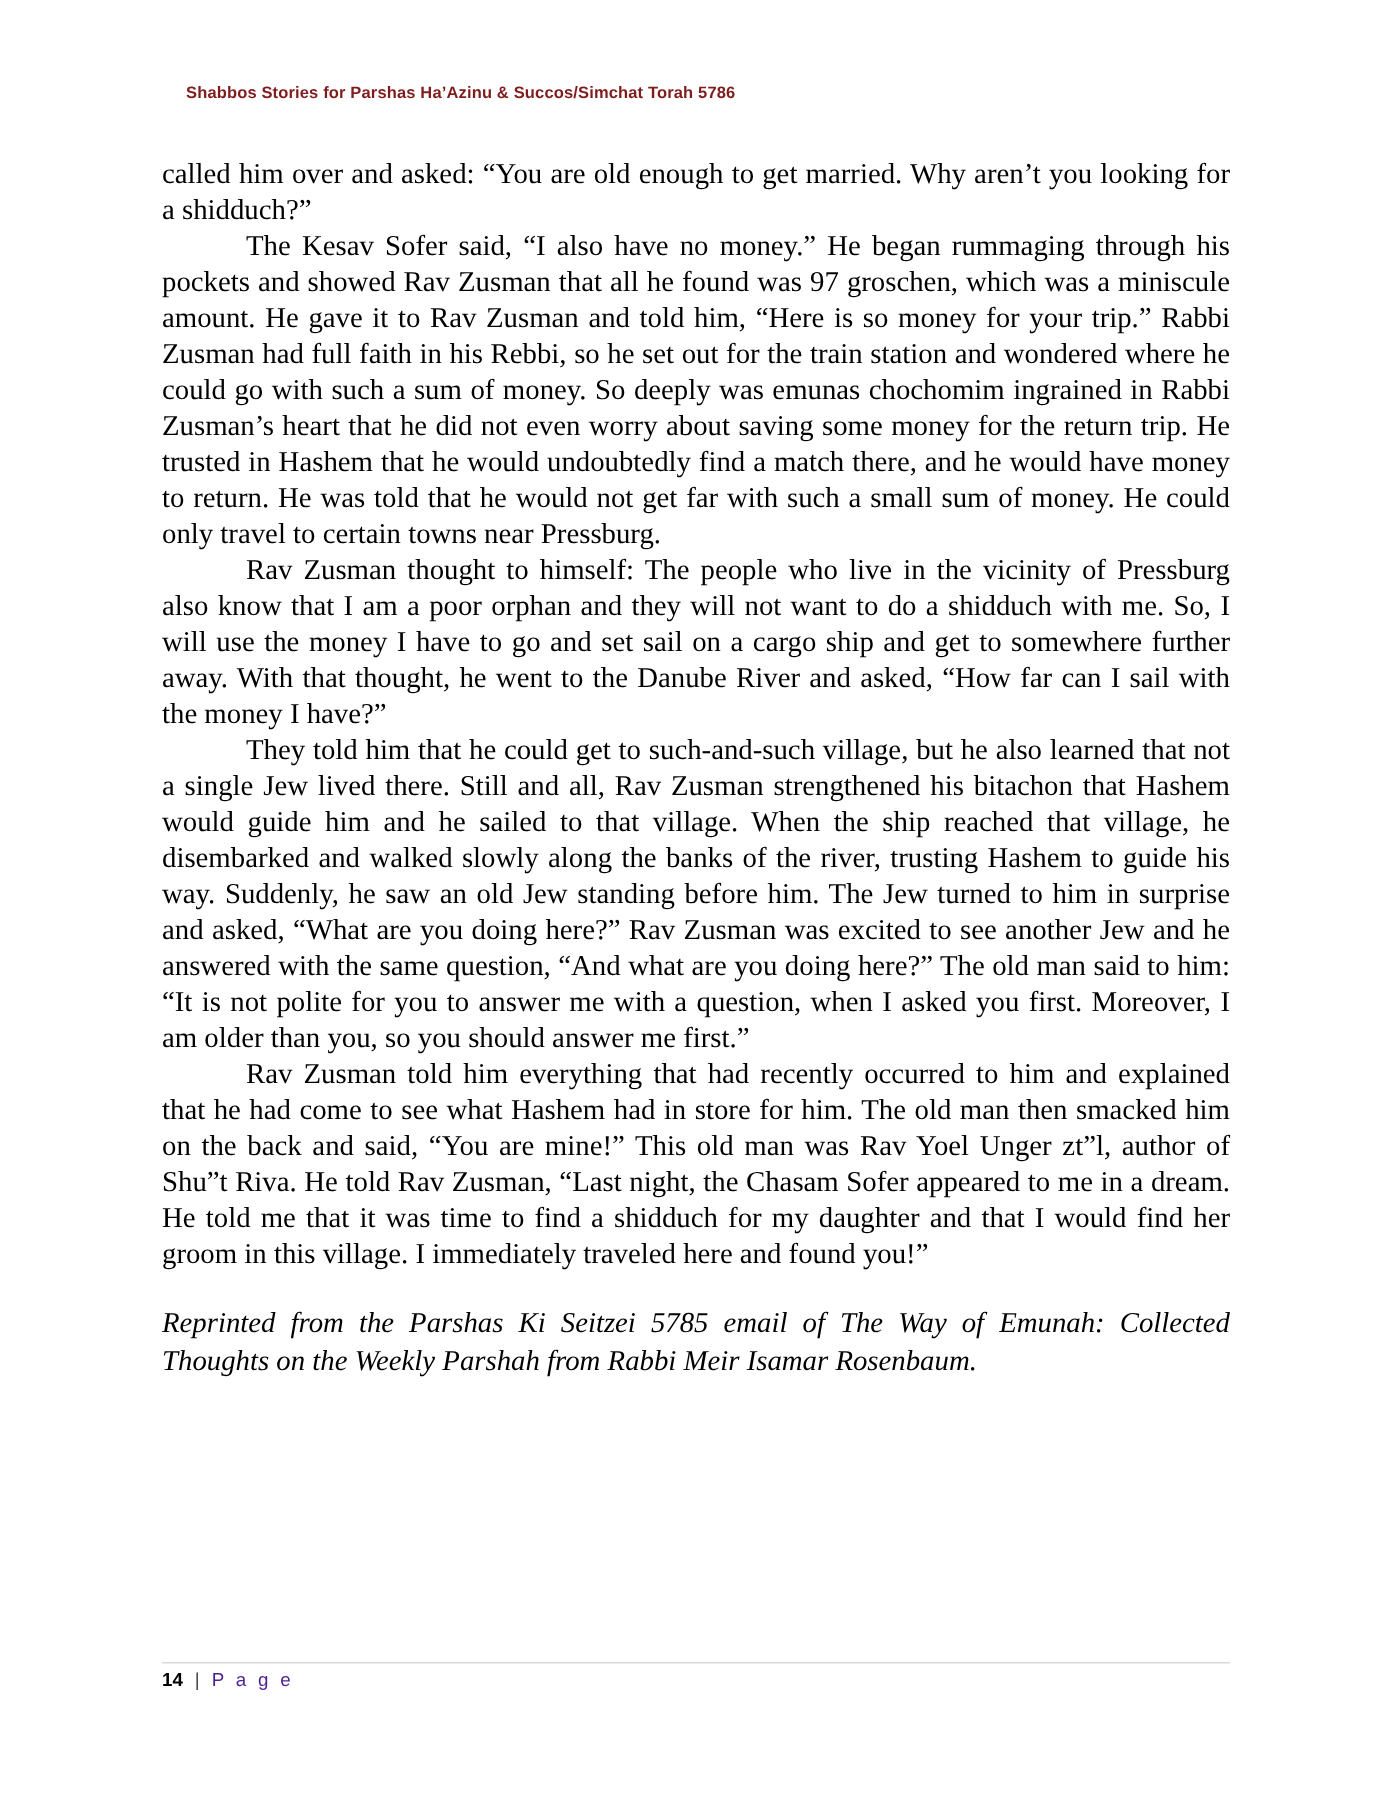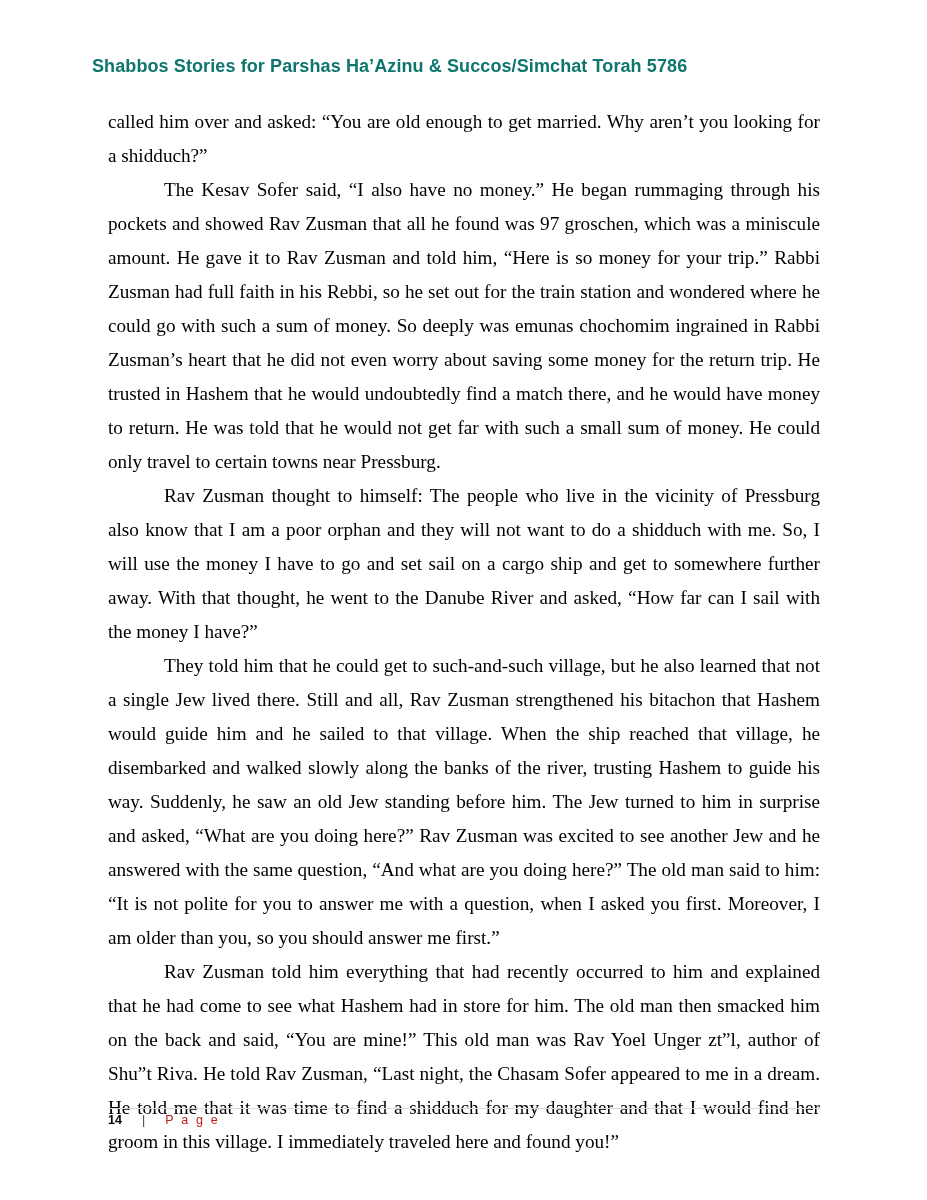--- a/index.html
+++ b/index.html
@@ -17,38 +17,38 @@
   .page {
     width: 927px;
     height: 1200px;
     box-sizing: border-box;
     padding: 0;
     position: relative;
   }
   .header {
     position: absolute;
     top: 56px;
-    left: 92px;
+    left: 124px;
     width: 712px;
     font-family: "Liberation Sans", sans-serif;
-    font-size: 18px;
+    font-size: 11px;
     font-weight: 700;
     letter-spacing: 0.1px;
-    color: #0f766e;
+    color: #7f1d1d;
   }
   .content {
     position: absolute;
     top: 105px;
     left: 108px;
     width: 712px;
   }
   p.body {
     margin: 0;
     font-size: 19.2px;
-    line-height: 34px;
+    line-height: 24px;
     text-align: justify;
     text-justify: inter-word;
     font-family: "Liberation Serif", serif;
   }
   p.body.indent {
     text-indent: 56px;
   }
   p.attrib {
     margin: 0;
     margin-top: 22px;
@@ -77,41 +77,42 @@
   }
   .footer .pagenum {
     font-weight: 700;
   }
   .footer .sep {
     font-weight: 400;
     color: #444;
   }
   .footer .word {
     letter-spacing: 2.2px;
-    color: #b91c1c;
+    color: #4c1d95;
   }
   .footer-inner {
     display: inline-flex;
     align-items: baseline;
-    gap: 20px;
+    gap: 8px;
   }
 </style>
 </head>
 <body>
 
 <div class="page">
 
   <div class="header">Shabbos Stories for Parshas Ha’Azinu &amp; Succos/Simchat Torah 5786</div>
 
   <div class="content">
     <p class="body">called him over and asked: “You are old enough to get married. Why aren’t you looking for a shidduch?”</p>
     <p class="body indent">The Kesav Sofer said, “I also have no money.” He began rummaging through his pockets and showed Rav Zusman that all he found was 97 groschen, which was a miniscule amount. He gave it to Rav Zusman and told him, “Here is so money for your trip.” Rabbi Zusman had full faith in his Rebbi, so he set out for the train station and wondered where he could go with such a sum of money. So deeply was emunas chochomim ingrained in Rabbi Zusman’s heart that he did not even worry about saving some money for the return trip. He trusted in Hashem that he would undoubtedly find a match there, and he would have money to return. He was told that he would not get far with such a small sum of money. He could only travel to certain towns near Pressburg.</p>
     <p class="body indent">Rav Zusman thought to himself: The people who live in the vicinity of Pressburg also know that I am a poor orphan and they will not want to do a shidduch with me. So, I will use the money I have to go and set sail on a cargo ship and get to somewhere further away. With that thought, he went to the Danube River and asked, “How far can I sail with the money I have?”</p>
     <p class="body indent">They told him that he could get to such-and-such village, but he also learned that not a single Jew lived there. Still and all, Rav Zusman strengthened his bitachon that Hashem would guide him and he sailed to that village. When the ship reached that village, he disembarked and walked slowly along the banks of the river, trusting Hashem to guide his way. Suddenly, he saw an old Jew standing before him. The Jew turned to him in surprise and asked, “What are you doing here?” Rav Zusman was excited to see another Jew and he answered with the same question, “And what are you doing here?” The old man said to him: “It is not polite for you to answer me with a question, when I asked you first. Moreover, I am older than you, so you should answer me first.”</p>
     <p class="body indent">Rav Zusman told him everything that had recently occurred to him and explained that he had come to see what Hashem had in store for him. The old man then smacked him on the back and said, “You are mine!” This old man was Rav Yoel Unger zt”l, author of Shu”t Riva. He told Rav Zusman, “Last night, the Chasam Sofer appeared to me in a dream. He told me that it was time to find a shidduch for my daughter and that I would find her groom in this village. I immediately traveled here and found you!”</p>
+    <p class="attrib">Reprinted from the Parshas Ki Seitzei 5785 email of The Way of Emunah: Collected Thoughts on the Weekly Parshah from Rabbi Meir Isamar Rosenbaum.</p>
   </div>
 
   <div class="footer-rule"></div>
 
   <div class="footer">
     <span class="footer-inner">
       <span class="pagenum">14</span>
       <span class="sep">|</span>
       <span class="word">P a g e</span>
     </span>

